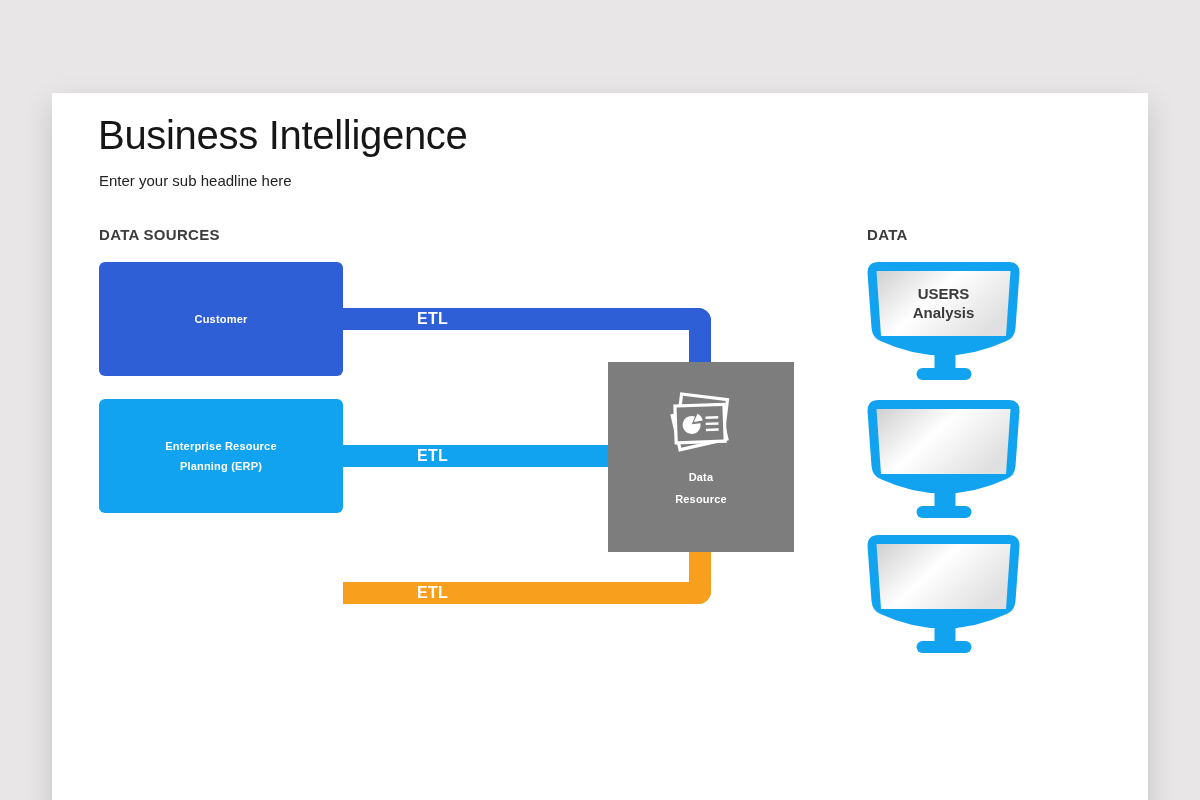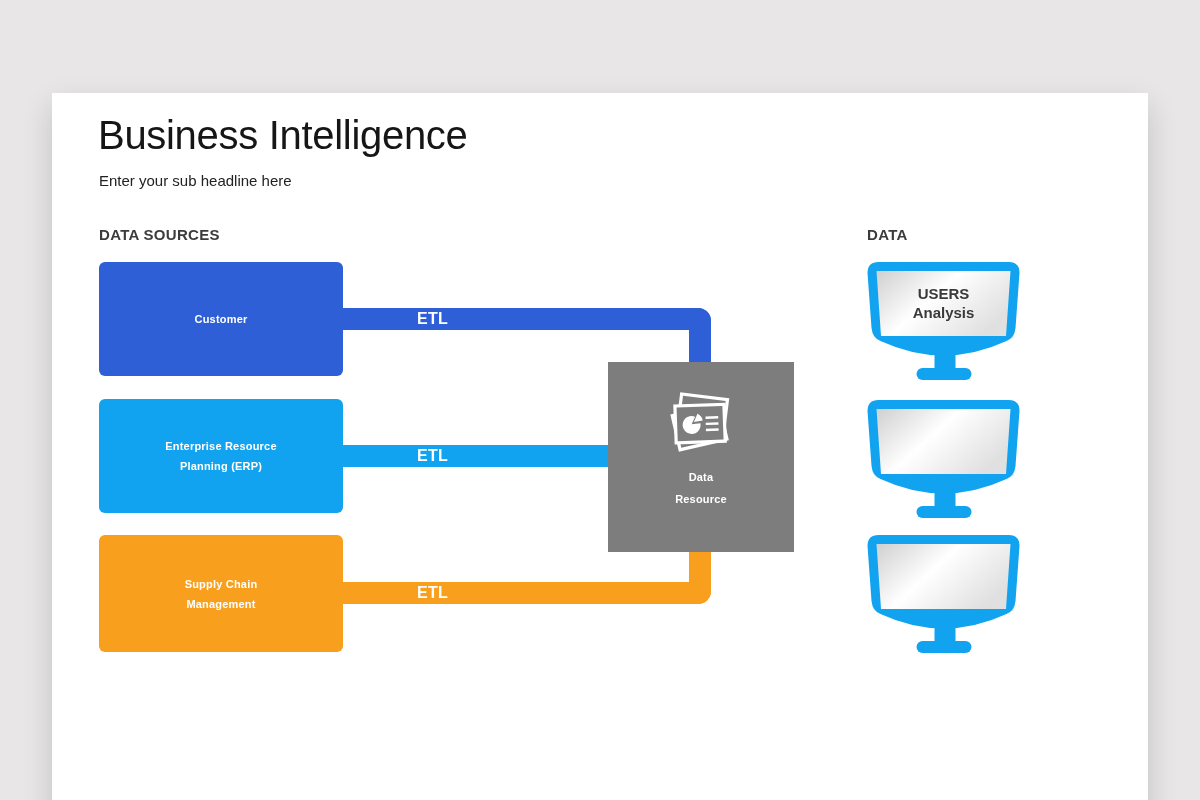--- a/index.html
+++ b/index.html
@@ -98,25 +98,20 @@
   <div class="abs col-heading users-heading">DATA</div>
 
   <div class="abs src-box src-crm">
     <span>Customer</span>
   </div>
   <div class="abs src-box src-erp">
     <span>Enterprise Resource</span>
     <span>Planning (ERP)</span>
     <span></span>
   </div>
-  <div class="abs src-box src-scm">
-    <span>Supply Chain</span>
-    <span>Management</span>
-    <span></span>
-  </div>
 
   <div class="abs bar bar-crm-h"></div>
   <div class="abs bar-crm-v"></div>
   <div class="abs bar bar-erp-h"></div>
   <div class="abs bar bar-scm-h"></div>
   <div class="abs bar-scm-v"></div>
 
   <div class="abs etl etl-1">ETL</div>
   <div class="abs etl etl-2">ETL</div>
   <div class="abs etl etl-3">ETL</div>

